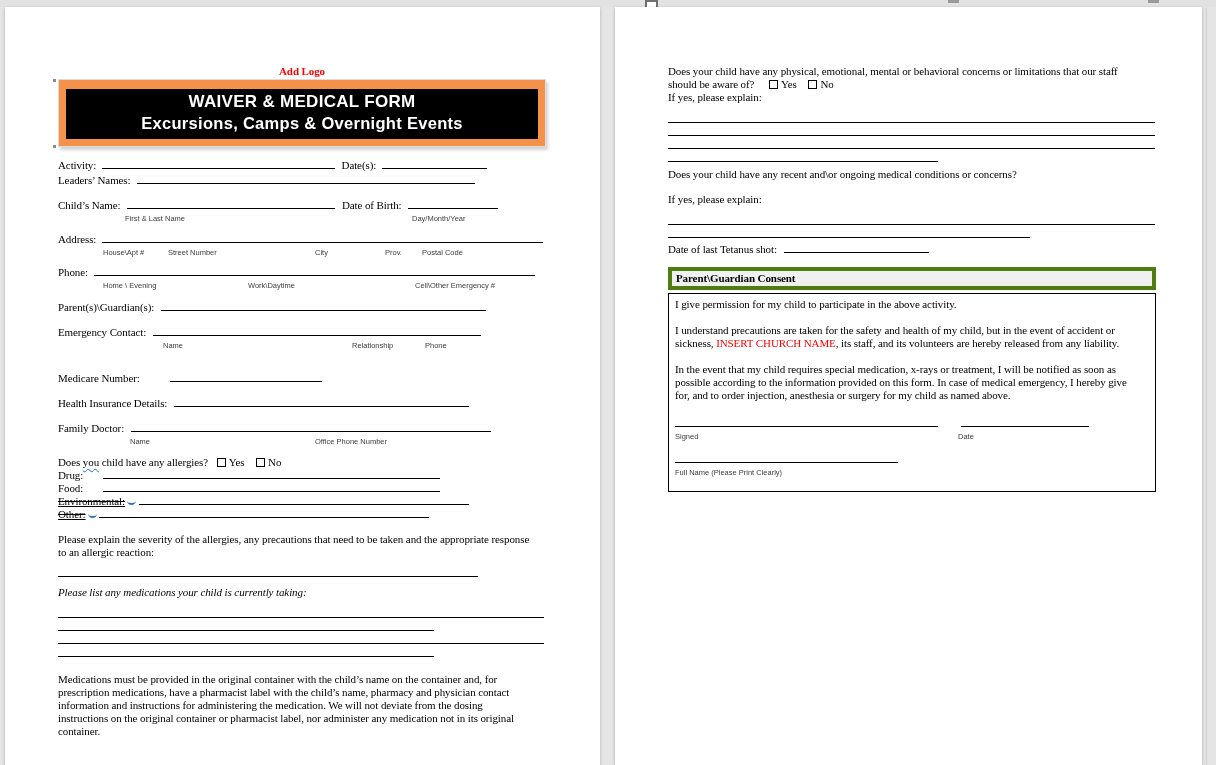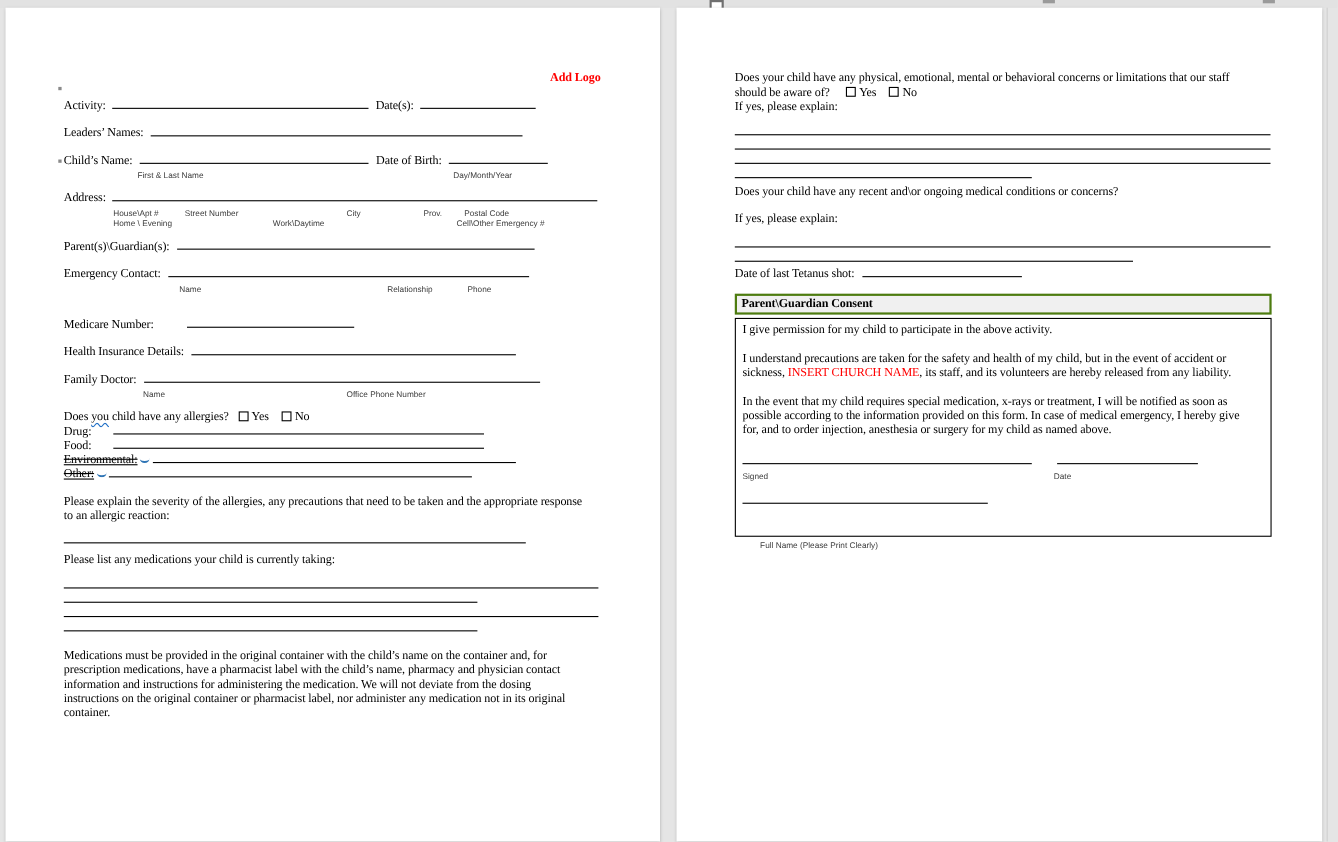--- a/index.html
+++ b/index.html
@@ -18,30 +18,30 @@
   .page{position:absolute;top:7px;height:758px;background:#fff;box-shadow:0 1px 3px rgba(0,0,0,0.25);}
   .page1{left:5px;width:595px;}
   .page2{left:615px;width:587px;}
   .content{position:absolute;left:53px;top:58px;width:488px;font-size:11px;line-height:13px;letter-spacing:-0.1px;}
   .row{white-space:nowrap;height:13px;}
   .para{white-space:nowrap;height:13px;}
   .fl{display:inline-block;height:1px;border-bottom:1px solid #000;vertical-align:baseline;}
   .blank{border-bottom:1px solid #000;height:12px;}
   .hints{position:relative;height:9px;font-family:"Liberation Sans", sans-serif;font-size:7.5px;letter-spacing:0;color:#3c3c3c;}
   .hints span{position:absolute;top:0;white-space:nowrap;}
-  .addlogo{text-align:right;color:#FF0000;font-weight:bold;height:13px;}
+  .addlogo{text-align:center;color:#FF0000;font-weight:bold;height:13px;}
   .banner{margin-top:1px;background:#F4924B;border:1px solid #dcdcdc;box-shadow:2px 3px 3px rgba(0,0,0,0.18);padding:9px 7px 7px;}
   .banner-black{background:#000;color:#fff;text-align:center;font-family:"Liberation Sans", sans-serif;font-weight:bold;letter-spacing:0.3px;padding:2px 0 5px;}
   .banner-title{font-size:17px;line-height:22px;}
   .banner-sub{font-size:16.5px;line-height:21px;}
   .cb{display:inline-block;width:7px;height:7px;border:1.6px solid #000;margin-right:3px;vertical-align:-1px;}
   .wavy{text-decoration-line:underline;text-decoration-style:wavy;text-decoration-color:#1F6FC6;text-decoration-thickness:1px;text-underline-offset:2px;}
   .strike{text-decoration-line:underline line-through;}
   .tcmark{display:inline-block;width:9px;height:5px;border-bottom:2px solid #2E74B5;border-radius:0 0 7px 7px;margin-left:2px;}
-  .cheader{border:2px solid #4d7c0f;background:#f0f0f0;font-weight:bold;height:13px;padding:1px 4px;font-size:11px;}
+  .cheader{border:4px solid #4d7c0f;background:#f0f0f0;font-weight:bold;height:13px;padding:1px 4px;font-size:11px;}
   .cbody{border:1px solid #000;margin-top:3px;padding:4px 6px 2px;height:191px;}
   .anchor-dot{position:absolute;width:3px;height:3px;background:#8a8a8a;}
   .red{color:#FF0000;}
 </style>
 </head>
 <body>
 
 <div class="canvas">
   <div class="topstrip">
     <div class="mini-cb"></div>
@@ -50,29 +50,35 @@
   </div>
   <div class="vline"></div>
 
   <div class="page page1">
     <div class="anchor-dot" style="left:48px;top:72px;"></div>
     <div class="anchor-dot" style="left:48px;top:138px;"></div>
     <div class="content">
 
       <div class="addlogo">Add Logo</div>
 
+      <div class="banner">
+        <div class="banner-black">
+          <div class="banner-title">WAIVER &amp; MEDICAL FORM</div>
+          <div class="banner-sub">Excursions, Camps &amp; Overnight Events</div>
+        </div>
+      </div>
 
       <div class="row" style="margin-top:12px;">
         <span>Activity:</span>
         <span class="fl" style="width:233px;margin-left:3px;"></span>
         <span style="margin-left:4px;">Date(s):</span>
         <span class="fl" style="width:105px;margin-left:3px;"></span>
       </div>
 
-      <div class="row" style="margin-top:12px;">
+      <div class="row" style="margin-top:2px;">
         <span>Leaders’ Names:</span>
         <span class="fl" style="width:338px;margin-left:4px;"></span>
       </div>
 
       <div class="row" style="margin-top:12px;">
         <span>Child’s Name:</span>
         <span class="fl" style="width:208px;margin-left:4px;"></span>
         <span style="margin-left:4px;">Date of Birth:</span>
         <span class="fl" style="width:90px;margin-left:4px;"></span>
       </div>
@@ -86,20 +92,24 @@
         <span class="fl" style="width:441px;margin-left:3px;"></span>
       </div>
       <div class="hints">
         <span style="left:45px;">House\Apt #</span>
         <span style="left:110px;">Street Number</span>
         <span style="left:257px;text-align:center;">City</span>
         <span style="left:327px;">Prov.</span>
         <span style="left:364px;">Postal Code</span>
       </div>
 
+      <div class="row" style="margin-top:11px;">
+        <span>Phone:</span>
+        <span class="fl" style="width:441px;margin-left:3px;"></span>
+      </div>
       <div class="hints">
         <span style="left:45px;">Home \ Evening</span>
         <span style="left:190px;">Work\Daytime</span>
         <span style="left:357px;">Cell\Other Emergency #</span>
       </div>
 
       <div class="row" style="margin-top:13px;">
         <span>Parent(s)\Guardian(s):</span>
         <span class="fl" style="width:325px;margin-left:4px;"></span>
       </div>
@@ -155,21 +165,21 @@
         <span class="strike">Other:</span><span class="tcmark"></span>
         <span class="fl" style="width:330px;"></span>
       </div>
 
       <div style="margin-top:12px;">
         <div class="para">Please explain the severity of the allergies, any precautions that need to be taken and the appropriate response</div>
         <div class="para">to an allergic reaction:</div>
       </div>
       <div class="blank" style="width:420px;margin-top:5px;"></div>
 
-      <div class="row" style="margin-top:9px;">Please list any medications your child is currently taking:</div>
+      <div class="row" style="margin-top:9px;font-style:italic;">Please list any medications your child is currently taking:</div>
       <div class="blank" style="width:486px;margin-top:6px;"></div>
       <div class="blank" style="width:376px;"></div>
       <div class="blank" style="width:486px;"></div>
       <div class="blank" style="width:376px;"></div>
 
       <div style="margin-top:16px;width:486px;">
         <div class="para">Medications must be provided in the original container with the child’s name on the container and, for</div>
         <div class="para">prescription medications, have a pharmacist label with the child’s name, pharmacy and physician contact</div>
         <div class="para">information and instructions for administering the medication.  We will not deviate from the dosing</div>
         <div class="para">instructions on the original container or pharmacist label, nor administer any medication not in its original</div>
@@ -223,19 +233,19 @@
         </div>
         <div class="hints">
           <span style="left:0;">Signed</span>
           <span style="left:283px;">Date</span>
         </div>
 
         <div class="row" style="margin-top:14px;">
           <span class="fl" style="width:223px;"></span>
         </div>
         <div class="hints">
-          <span style="left:16px;margin-top:27px;">Full Name (Please Print Clearly)</span>
+          <span style="left:0;">Full Name (Please Print Clearly)</span>
         </div>
       </div>
 
     </div>
   </div>
 </div>
 
 </body></html>

